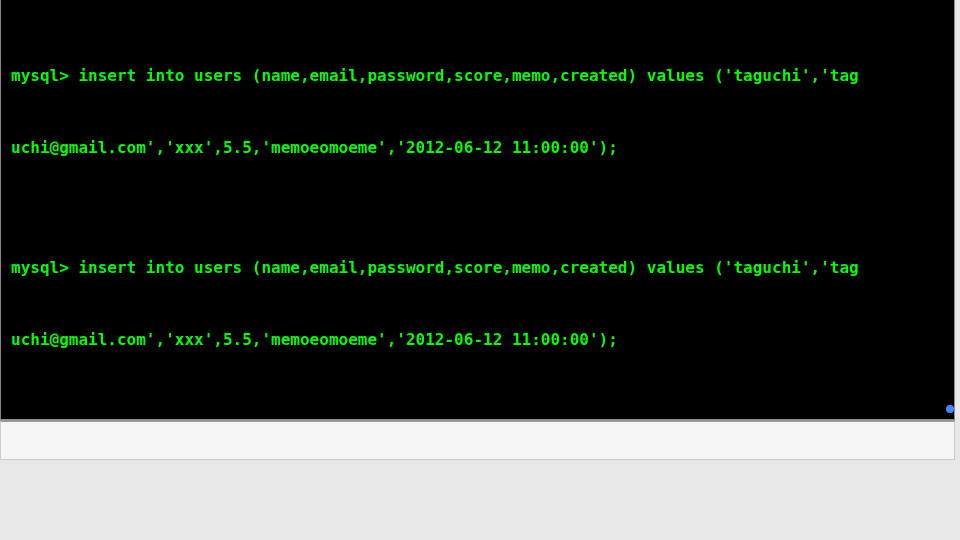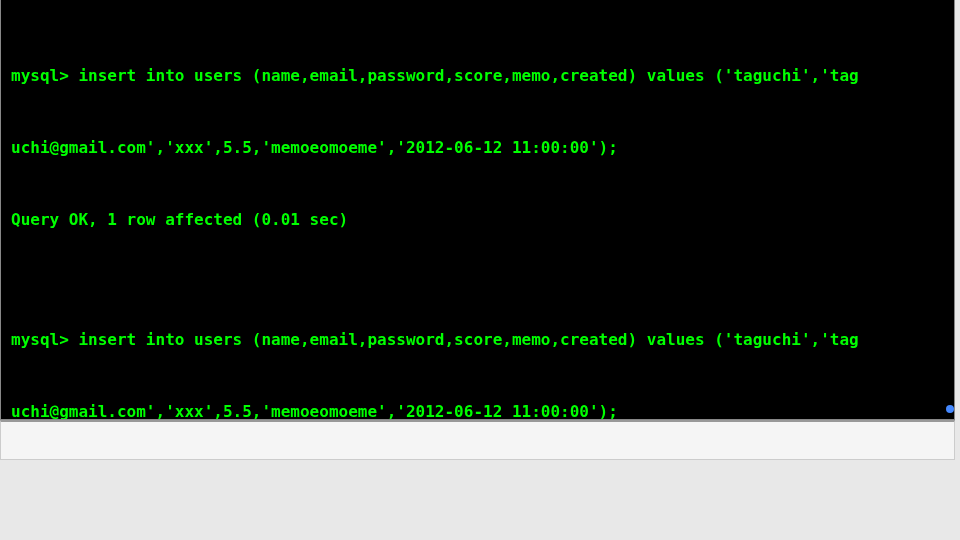--- a/index.html
+++ b/index.html
@@ -51,21 +51,20 @@
       background: #4488ff;
       border-radius: 4px;
     }
   </style>
 </head>
 <body>
 
 <div class="terminal">
   <div class="terminal-line">mysql&gt; insert into users (name,email,password,score,memo,created) values ('taguchi','tag</div>
   <div class="terminal-line">uchi@gmail.com','xxx',5.5,'memoeomoeme','2012-06-12 11:00:00');</div>
-  <div class="terminal-line">Query OK, 1 row affected (0.01 sec)</div>
   <div class="terminal-line"></div>
   <div class="terminal-line">mysql&gt; insert into users (name,email,password,score,memo,created) values ('taguchi','tag</div>
   <div class="terminal-line">uchi@gmail.com','xxx',5.5,'memoeomoeme','2012-06-12 11:00:00');</div>
   
   
   
   
   
   
   

